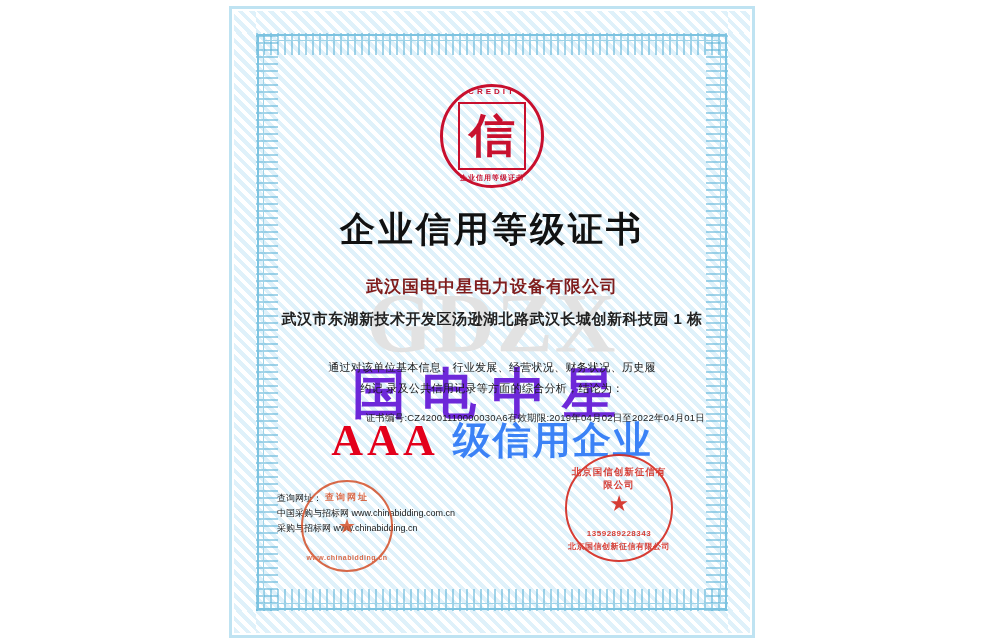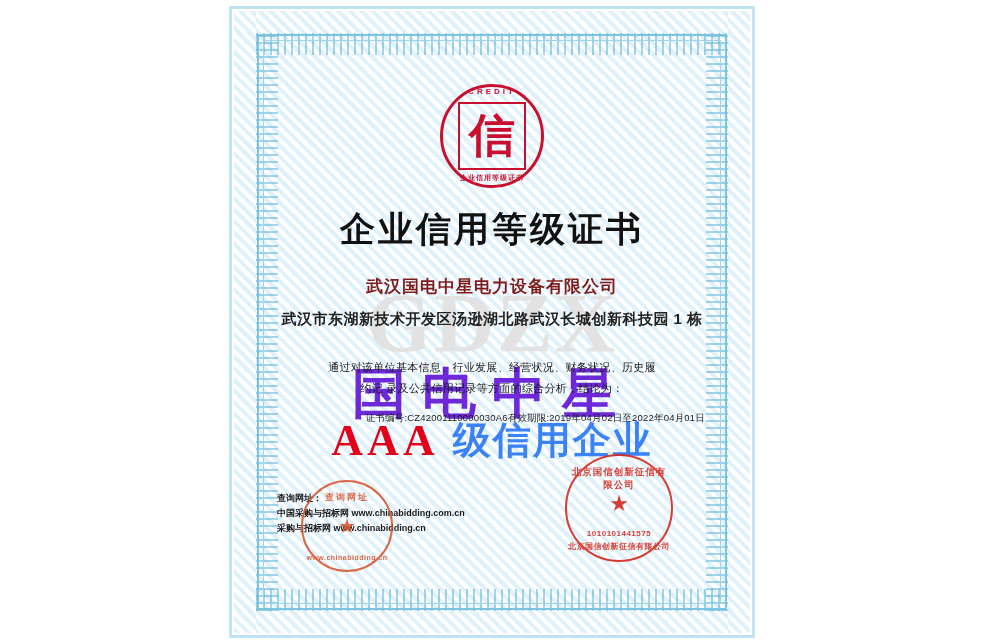--- a/index.html
+++ b/index.html
@@ -254,21 +254,21 @@
 
   
   #footer {
     position: absolute;
     left: 4px;
     bottom: 58px;
     font-size: 9px;
     line-height: 1.65;
     color: #1a1a1a;
   }
-  #footer .line-strong { font-weight: bold; }
+  #footer .line-strong { font-weight: normal; }
 
   
   .stamp {
     position: absolute;
     border-radius: 50%;
     box-sizing: border-box;
   }
   #stamp-chinabidding {
     left: 28px;
     bottom: 22px;
@@ -399,18 +399,18 @@
 
     <div class="stamp" id="stamp-chinabidding">
       <div class="st-arc-top">查询网址</div>
       <div class="st-star">★</div>
       <div class="st-arc-bottom">www.chinabidding.cn</div>
     </div>
 
     <div class="stamp" id="stamp-company">
       <div class="st-arc-top">北京国信创新征信有限公司</div>
       <div class="st-star">★</div>
-      <div class="st-code">1010101441575</div>
+      <div class="st-code">1359289228343</div>
       <div class="st-arc-bottom">北京国信创新征信有限公司</div>
     </div>
 
   </div>
 </div>
 
 </body></html>

